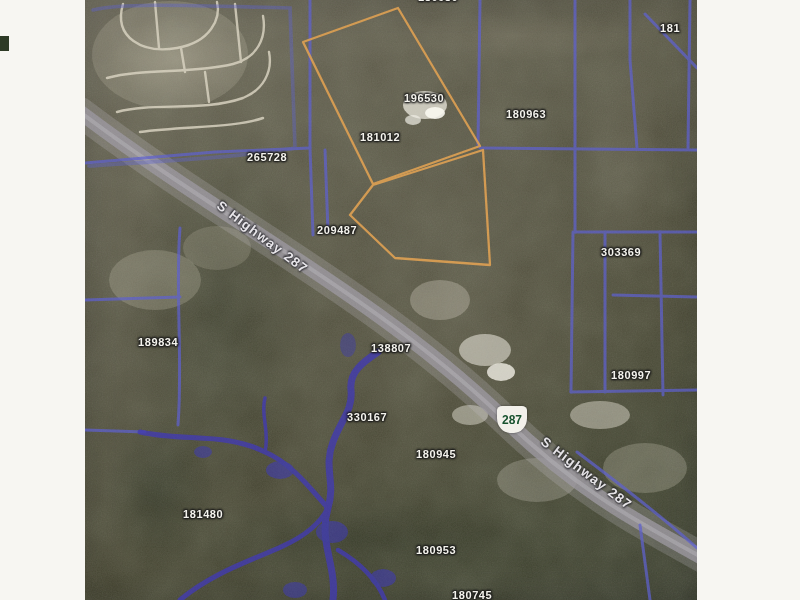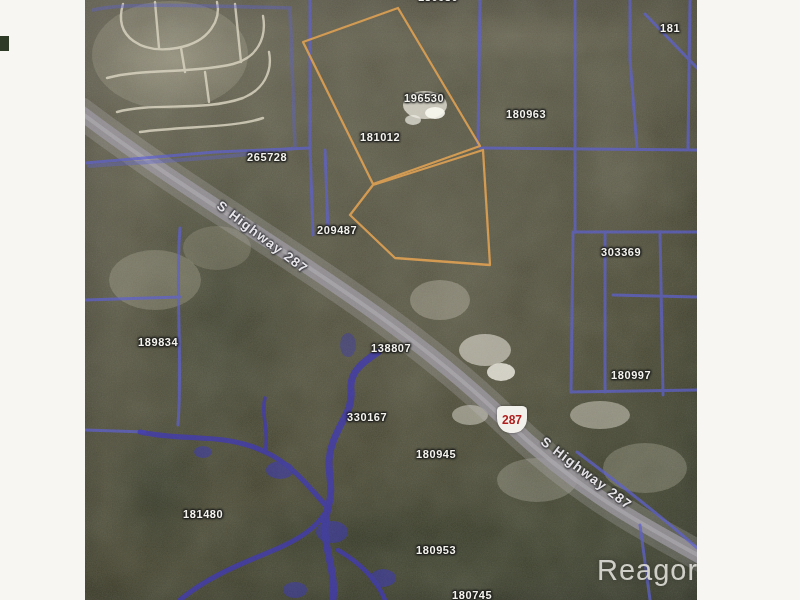--- a/index.html
+++ b/index.html
@@ -53,21 +53,21 @@
       0 0 2px rgba(30,30,35,0.9),
       1px 1px 2px rgba(30,30,35,0.85), -1px -1px 2px rgba(30,30,35,0.85);
     opacity: 0.95;
   }
   .shield {
     position: absolute; left: 412px; top: 406px; z-index: 2;
     width: 30px; height: 27px;
     background: #f2f0e9;
     border-radius: 5px 5px 13px 13px / 4px 4px 15px 15px;
     display: flex; align-items: center; justify-content: center;
-    font-weight: 700; font-size: 12px; color: #b91c1c;
+    font-weight: 700; font-size: 12px; color: #14532d;
     box-shadow: 0 0 3px rgba(0,0,0,0.45);
   }
   .place-label {
     position: absolute; left: 512px; top: 554px; z-index: 2;
     font-size: 29px; font-weight: 400; letter-spacing: 1px;
     color: rgba(233,231,224,0.85);
     text-shadow: 0 0 4px rgba(40,42,38,0.6);
     white-space: nowrap;
   }
 </style>
@@ -189,16 +189,15 @@
   <div class="parcel-label" style="left:331px; top:544px;">180953</div>
   <div class="parcel-label" style="left:367px; top:589px;">180745</div>
 
   <div class="hwy-label" style="left:138px; top:198px;">S Highway 287</div>
   <div class="hwy-label" style="left:462px; top:434px;">S Highway 287</div>
 
   <div class="shield">
     <span>287</span>
   </div>
 
-  <div class="place-label">Reagor</div>
 </div>
 
 <div class="photo-margin right"></div>
 
 </body></html>

